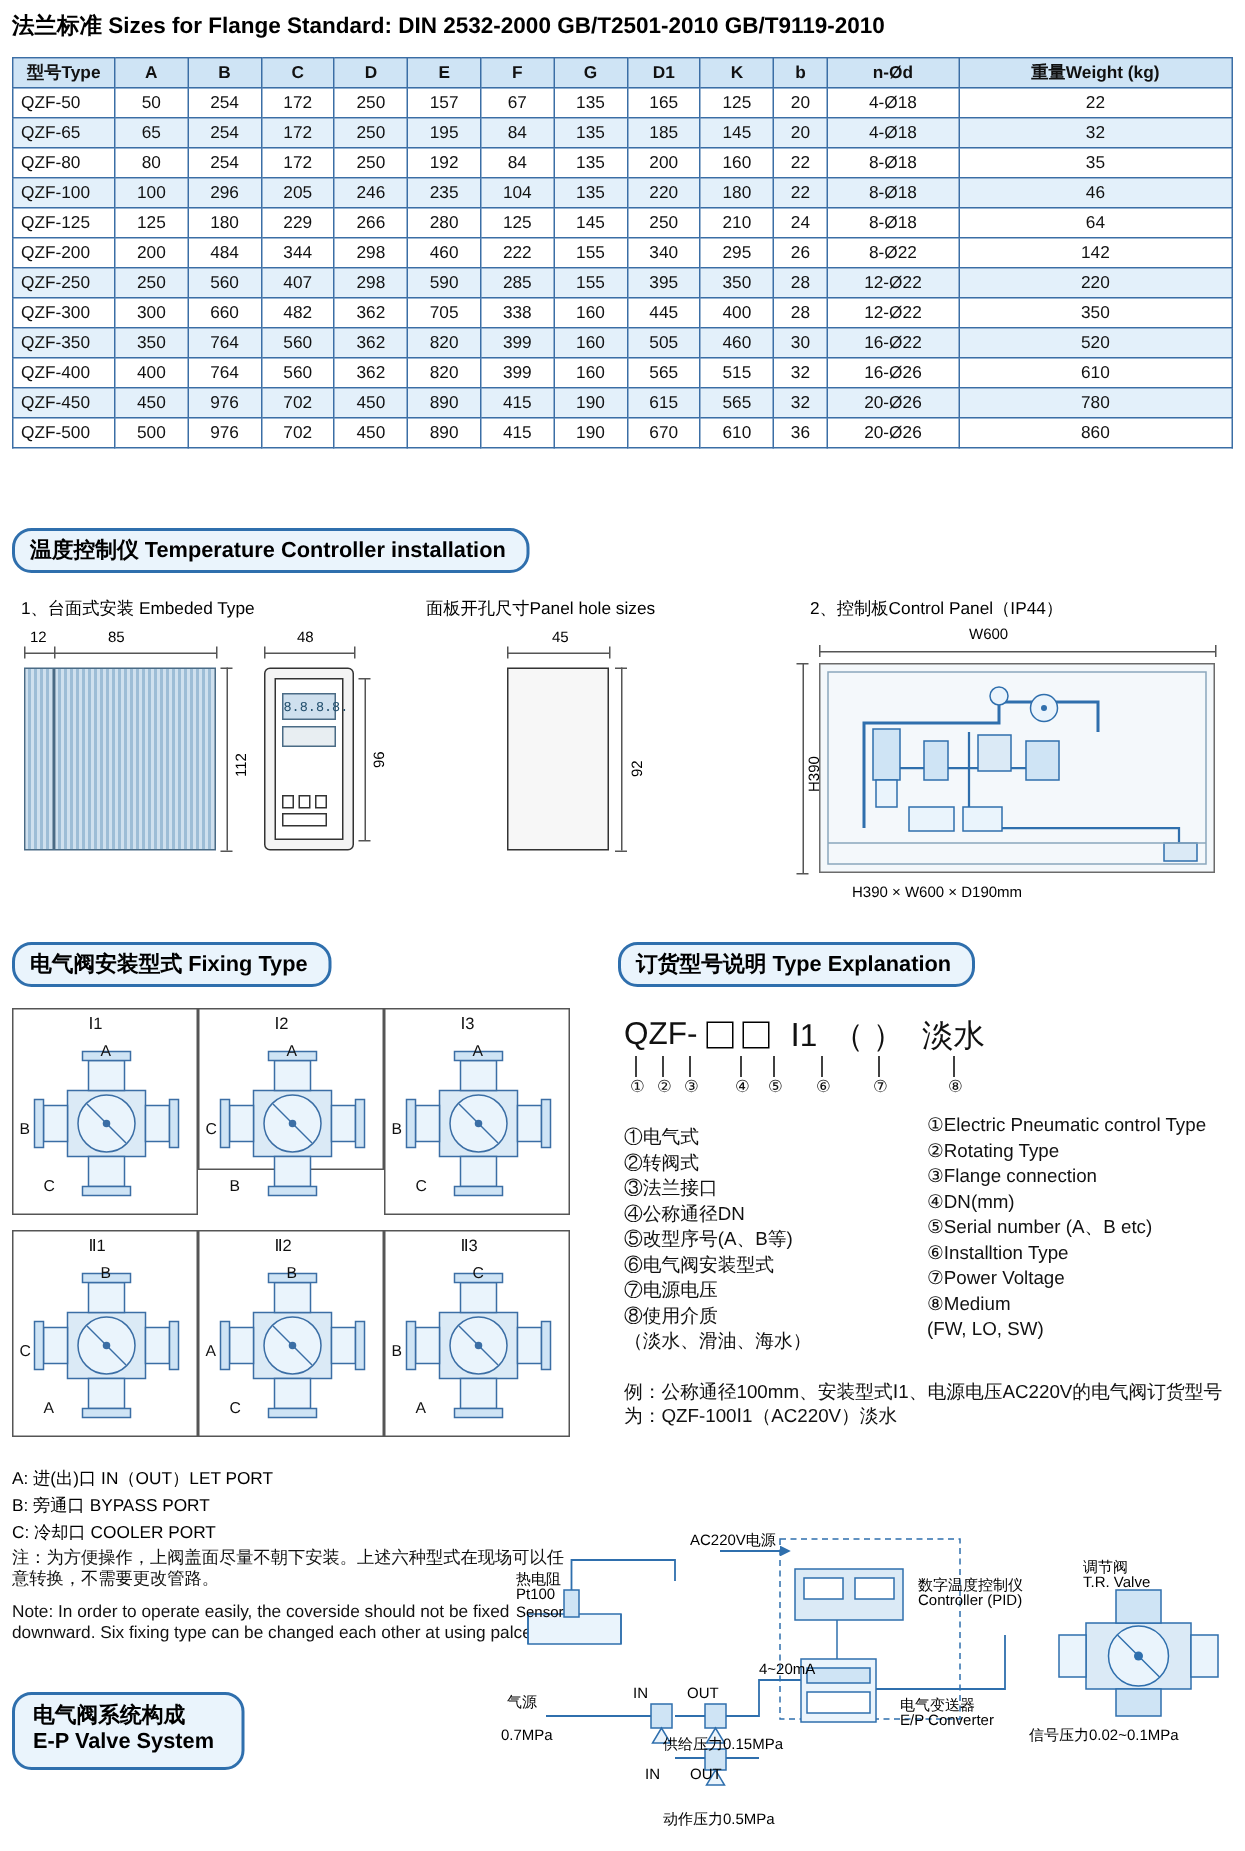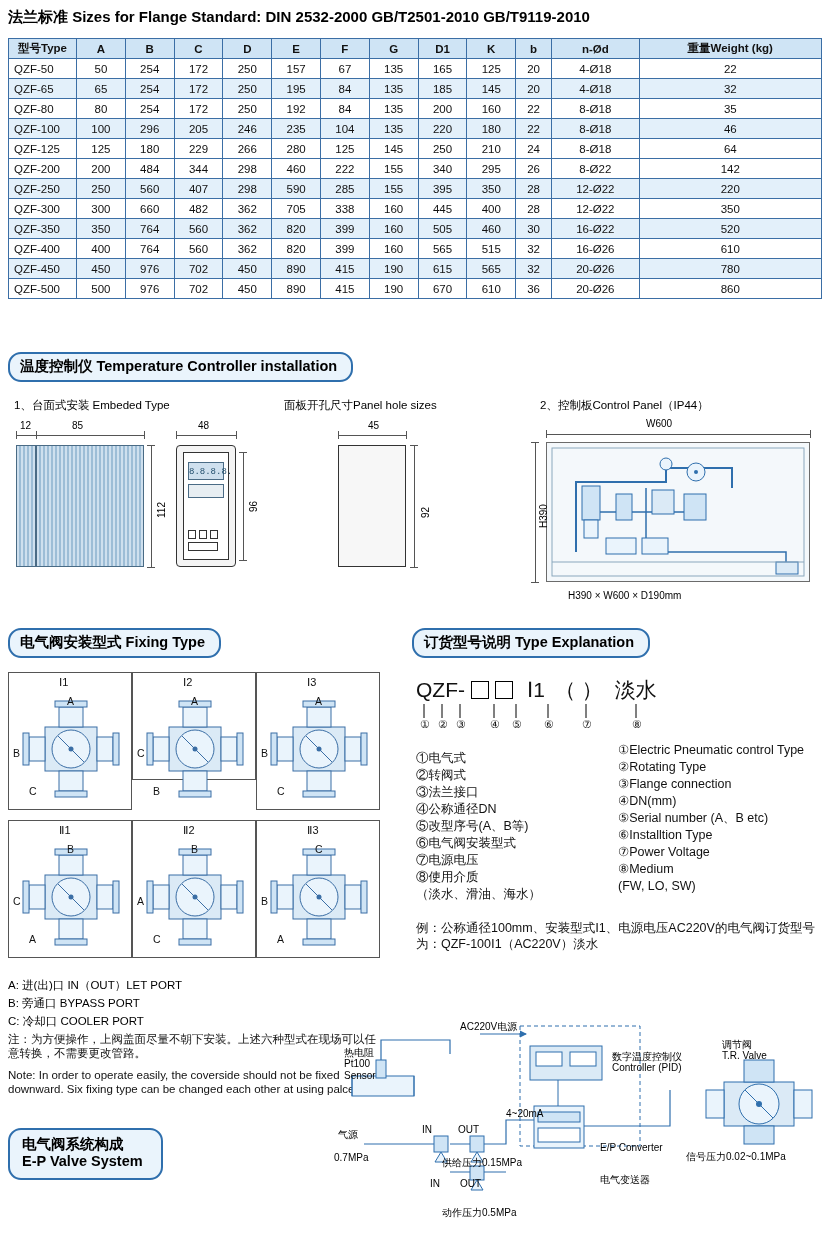--- a/index.html
+++ b/index.html
@@ -634,21 +634,21 @@
       </defs>
     </svg>
 
     <div class="dim" style="left:14px; top:26px;">热电阻</div>
     <div class="dim" style="left:14px; top:38px;">Pt100</div>
     <div class="dim" style="left:14px; top:50px;">Sensor</div>
 
     <div class="dim" style="left:130px; top:0px;">AC220V电源</div>
     <div class="dim" style="left:282px; top:30px;">数字温度控制仪</div>
     <div class="dim" style="left:282px; top:42px;">Controller (PID)</div>
-    <div class="dim" style="left:270px; top:110px;margin-top:43px;">电气变送器</div>
+    <div class="dim" style="left:270px; top:110px;">电气变送器</div>
     <div class="dim" style="left:270px; top:122px;">E/P Converter</div>
     <div class="dim" style="left:176px; top:88px;">4~20mA</div>
 
     <div class="dim" style="left:392px; top:18px;">调节阀</div>
     <div class="dim" style="left:392px; top:30px;">T.R. Valve</div>
 
     <div class="dim" style="left:8px; top:108px;">气源</div>
     <div class="dim" style="left:4px; top:132px;">0.7MPa</div>
 
     <div class="dim" style="left:92px; top:104px;">IN</div>

